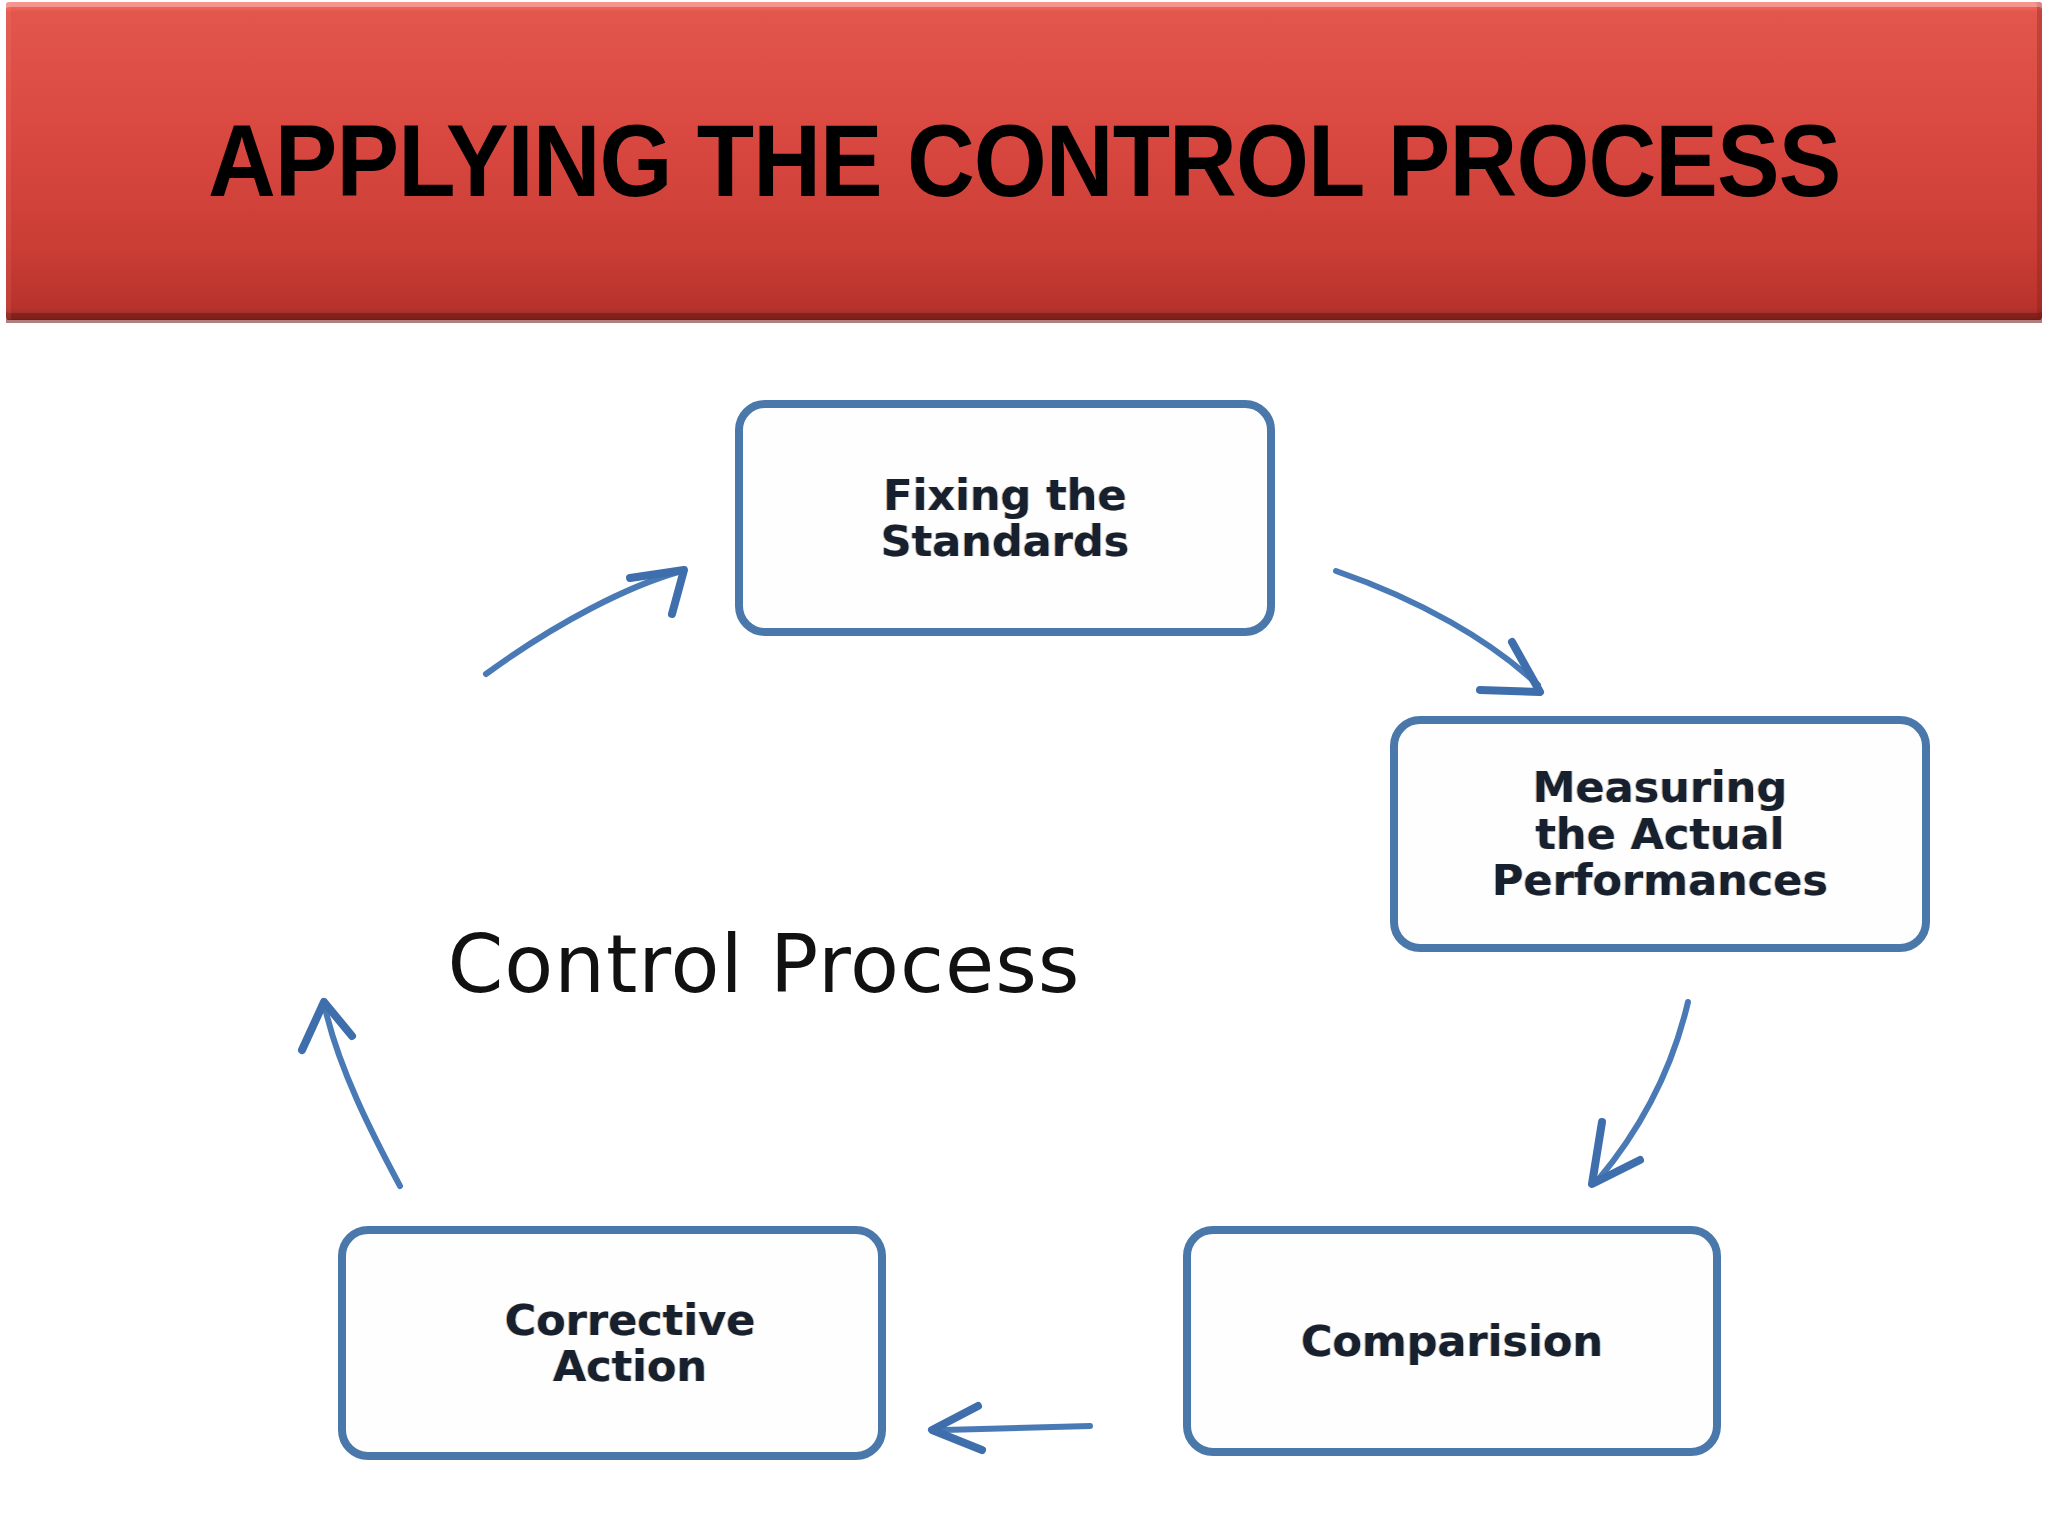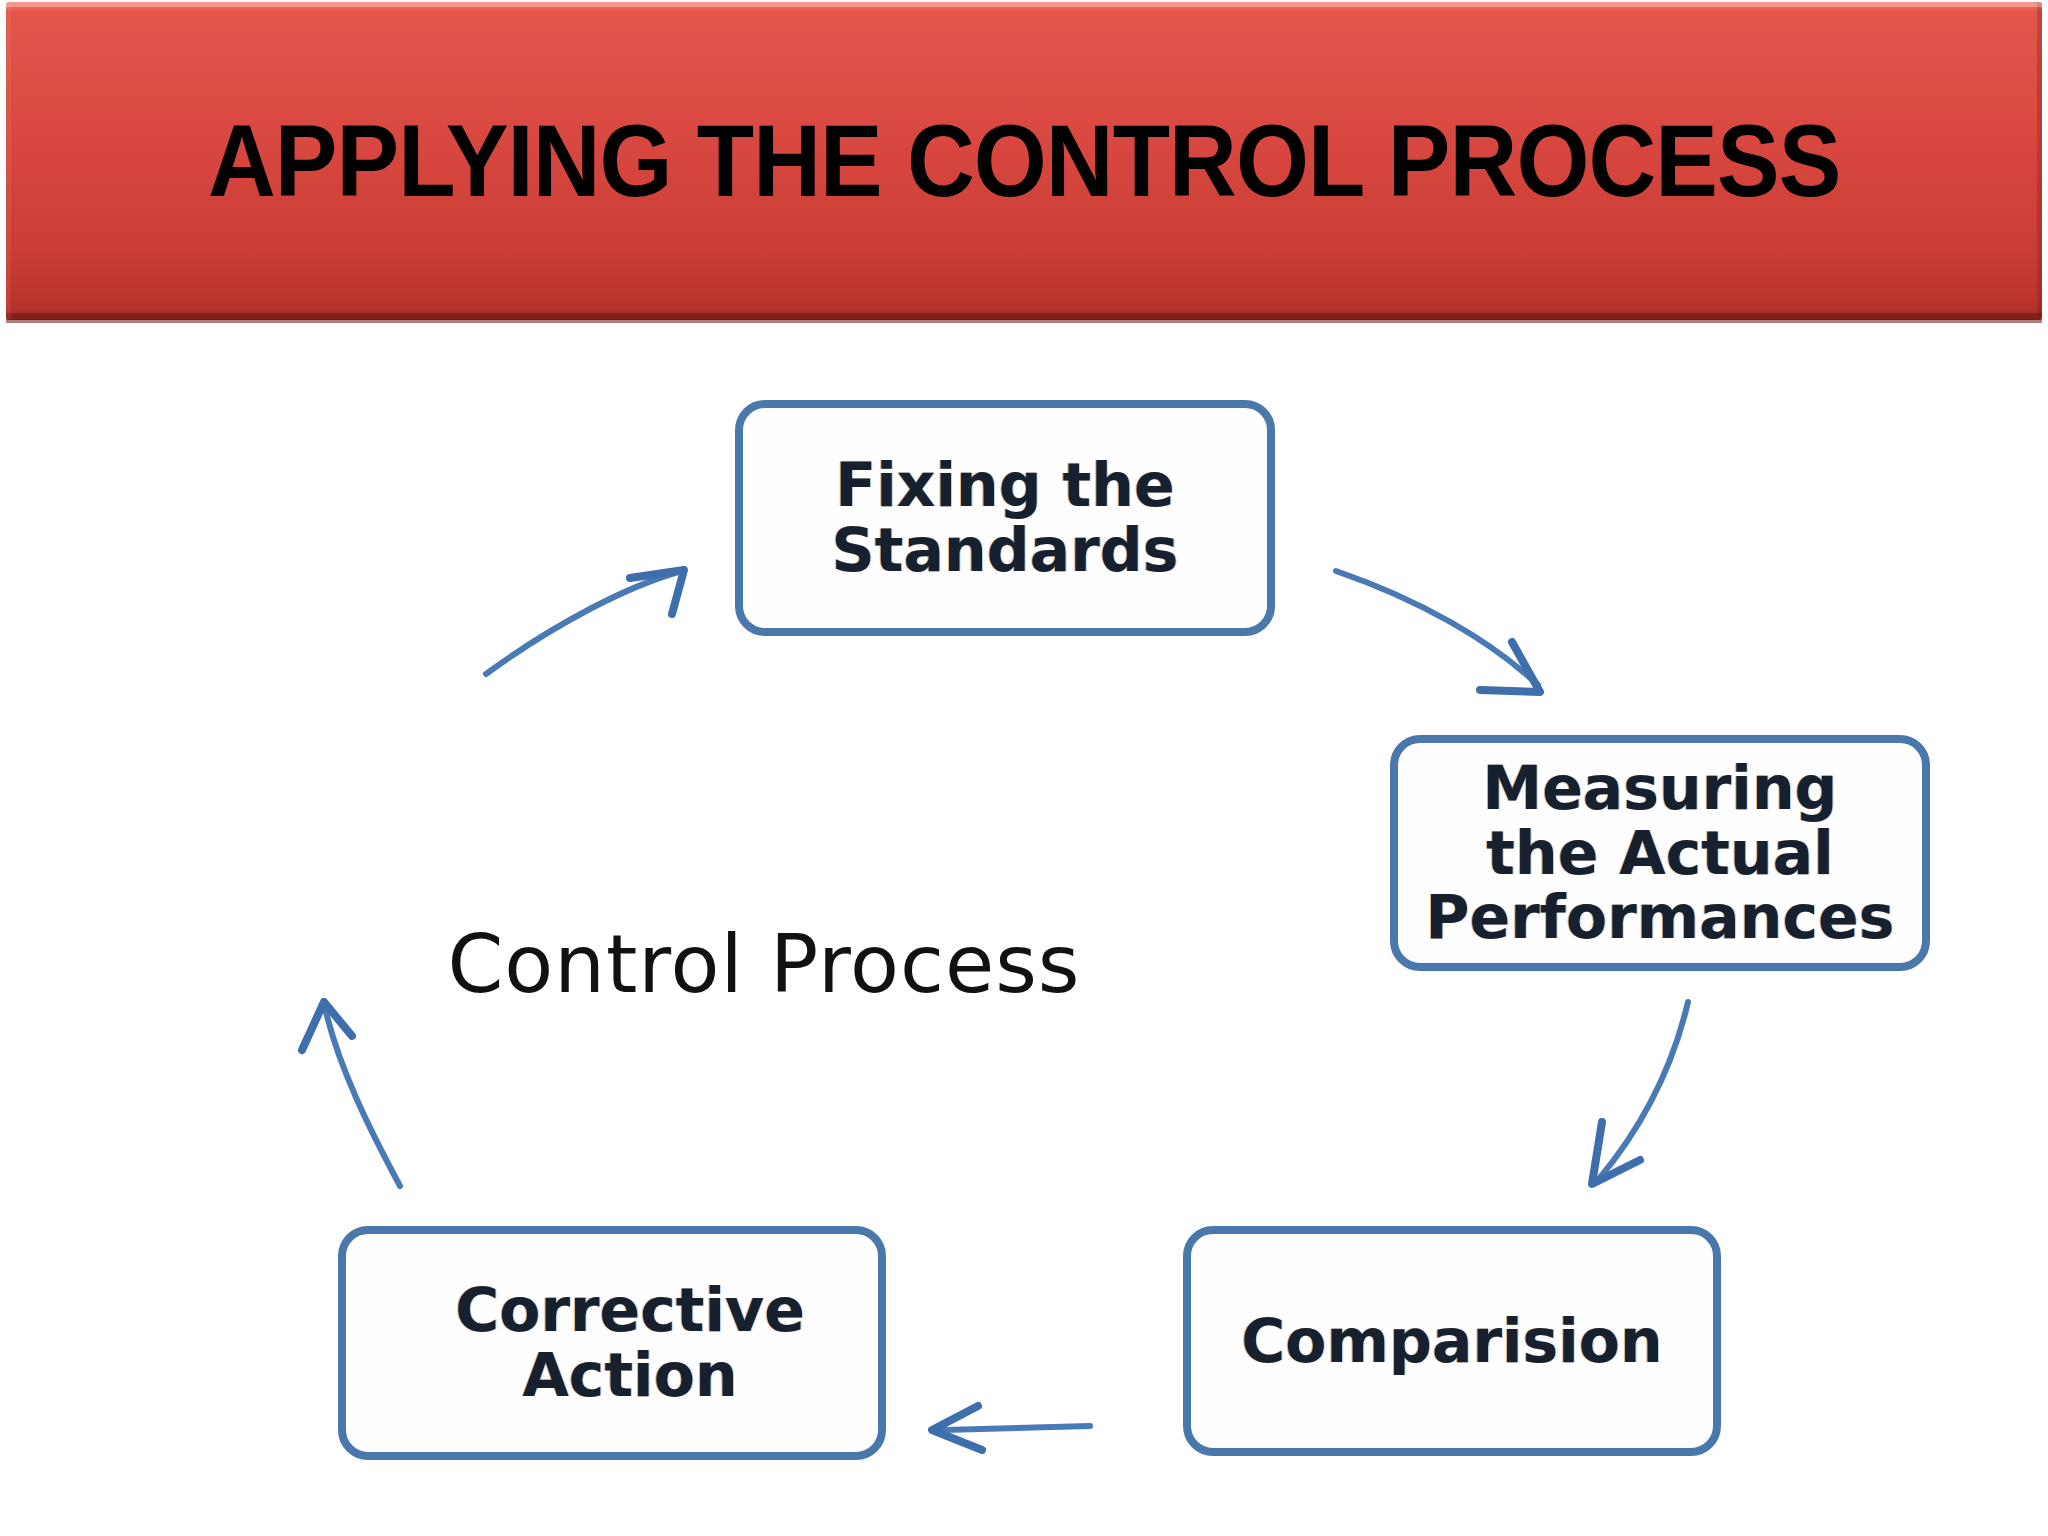--- a/index.html
+++ b/index.html
@@ -73,30 +73,30 @@
     border: 8px solid #4a78ab;
     border-radius: 30px;
     display: flex;
     align-items: center;
     justify-content: center;
     text-align: center;
   }
   .node-label {
     font-family: "DejaVu Sans", sans-serif;
     font-weight: bold;
-    font-size: 60px;
+    font-size: 43px;
     line-height: 1.08;
     color: #17202e;
     text-shadow: -1px 0 0 rgba(200,110,20,0.55), 1px 0 0 rgba(90,170,230,0.45);
     white-space: pre-line;
     padding: 0 10px;
   }
 
   #box-fixing     { left: 735px;  top: 400px;  width: 540px; height: 236px; }
-  #box-measuring  { left: 1390px; top: 735px;  width: 540px; height: 236px; }
+  #box-measuring  { left: 1390px; top: 716px;  width: 540px; height: 236px; }
   #box-comparison { left: 1155px; top: 1226px; width: 538px; height: 230px; margin-left: 28px; }
   #box-corrective { left: 338px;  top: 1226px; width: 548px; height: 234px; padding-left: 36px; }
   #box-followup   { left: 93px;   top: 720px;  width: 532px; height: 234px; }
 
   
   #center-label {
     position: absolute;
     left: 0;
     top: 918px;
     width: 2048px;

